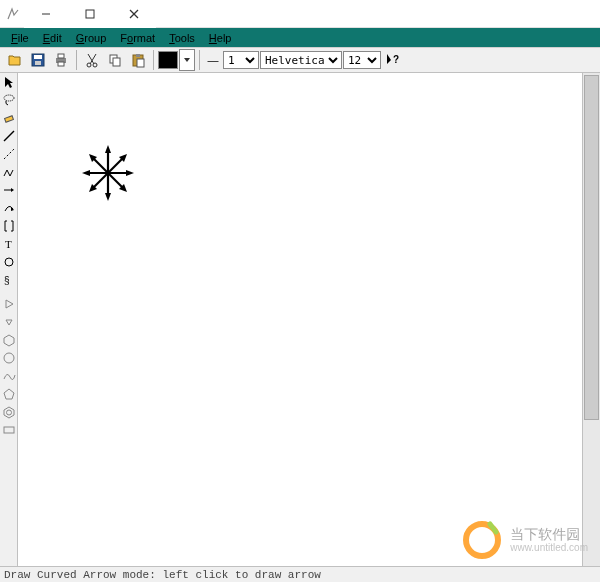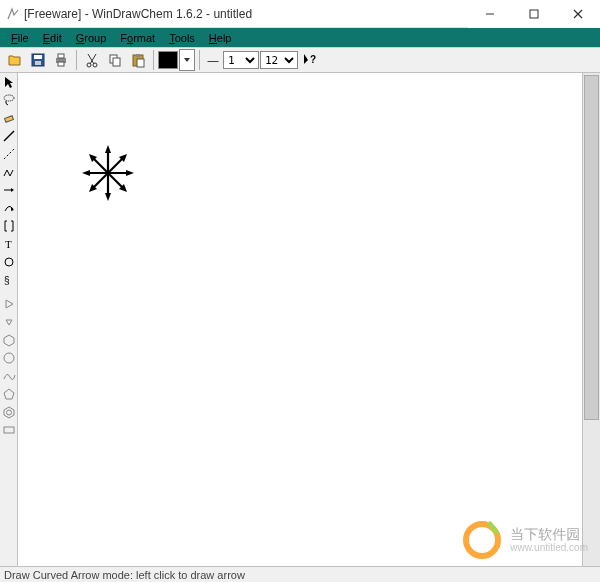--- a/index.html
+++ b/index.html
@@ -26,41 +26,40 @@
 .workarea { display: flex; height: calc(100% - 28px - 20px - 25px - 16px); }
 .left-tools { width: 18px; background: #f0f0f0; border-right: 1px solid #c0c0c0; display: flex; flex-direction: column; }
 .left-tools .tool { width: 18px; height: 18px; border: 1px solid transparent; display: flex; align-items: center; justify-content: center; }
 .left-tools .tool.sep-tool { height: 6px; }
 
 .canvas { flex: 1; background: #fff; position: relative; overflow: hidden; }
 
 .right-scroll { width: 18px; background: #e8e8e8; border-left: 1px solid #c0c0c0; position: relative; }
 .right-scroll .thumb { position: absolute; left: 1px; right: 1px; top: 2px; height: 70%; background: #ccc; border: 1px solid #aaa; }
 
-.statusbar { height: 16px; background: #f0f0f0; border-top: 1px solid #c0c0c0; display: flex; align-items: center; padding: 0 4px; font-size: 11px; color: #444; overflow: hidden; white-space: nowrap; }
+.statusbar { height: 16px; background: #f0f0f0; border-top: 1px solid #c0c0c0; display: flex; align-items: center; padding: 0 4px; font-size: 11px; color: #444; overflow: hidden; white-space: nowrap; font-family: Liberation Mono, monospace; }
 
 .watermark { position: absolute; right: 12px; bottom: 20px; display: flex; align-items: center; gap: 6px; opacity: 0.85; pointer-events: none; }
 .watermark .wm-text { font-size: 14px; line-height: 1.1; color: #999; font-family: "Microsoft YaHei", sans-serif; }
 .watermark .wm-url { font-size: 10px; color: #bbb; }
 
 
 .figure { position: absolute; left: 60px; top: 70px; width: 60px; height: 60px; }
 
 svg { display: block; }
 </style>
 </head>
 <body>
 
 <div class="titlebar">
   <span class="app-icon">
     <svg width="14" height="14" viewBox="0 0 14 14">
         <path d="M2 12 L6 2 L8 8 L12 3" stroke="#888" stroke-width="1.2" fill="none"></path>
       </svg>
   </span>
-  <span class="title">[Freeware] - WinDrawChem 1.6.2 - untitled</span>
   <div class="win-btns">
     <div class="win-btn" title="Minimize">
       <svg width="10" height="10" viewBox="0 0 10 10">
           <line x1="1" y1="5" x2="9" y2="5" stroke="#333" stroke-width="1"></line>
         </svg>
     </div>
     <div class="win-btn" title="Maximize">
       <svg width="10" height="10" viewBox="0 0 10 10">
           <rect x="1" y="1" width="8" height="8" stroke="#333" stroke-width="1" fill="none"></rect>
         </svg>
@@ -129,20 +128,23 @@
   <div class="color-box" title="Black"></div>
   <div class="dd">
     <svg width="8" height="6" viewBox="0 0 8 6">
         <polygon points="1,1 7,1 4,5" fill="#333"></polygon>
       </svg>
   </div>
   <div class="sep"></div>
   <span style="width:18px;text-align:center">—</span>
   <select style="width:36px">
     <option>1</option>
+  </select>
+  <select style="width:82px">
+    <option>Helvetica</option>
   </select>
   <select style="width:38px">
     <option>12</option>
   </select>
   <div class="tb-btn help-icon" title="What's This?">
     <svg width="16" height="16" viewBox="0 0 16 16">
         <path d="M2 2 L2 12 L6 8 Z" fill="#000"></path>
         <text x="8" y="11" font-size="10" font-weight="bold" fill="#000">?</text>
       </svg>
   </div>

